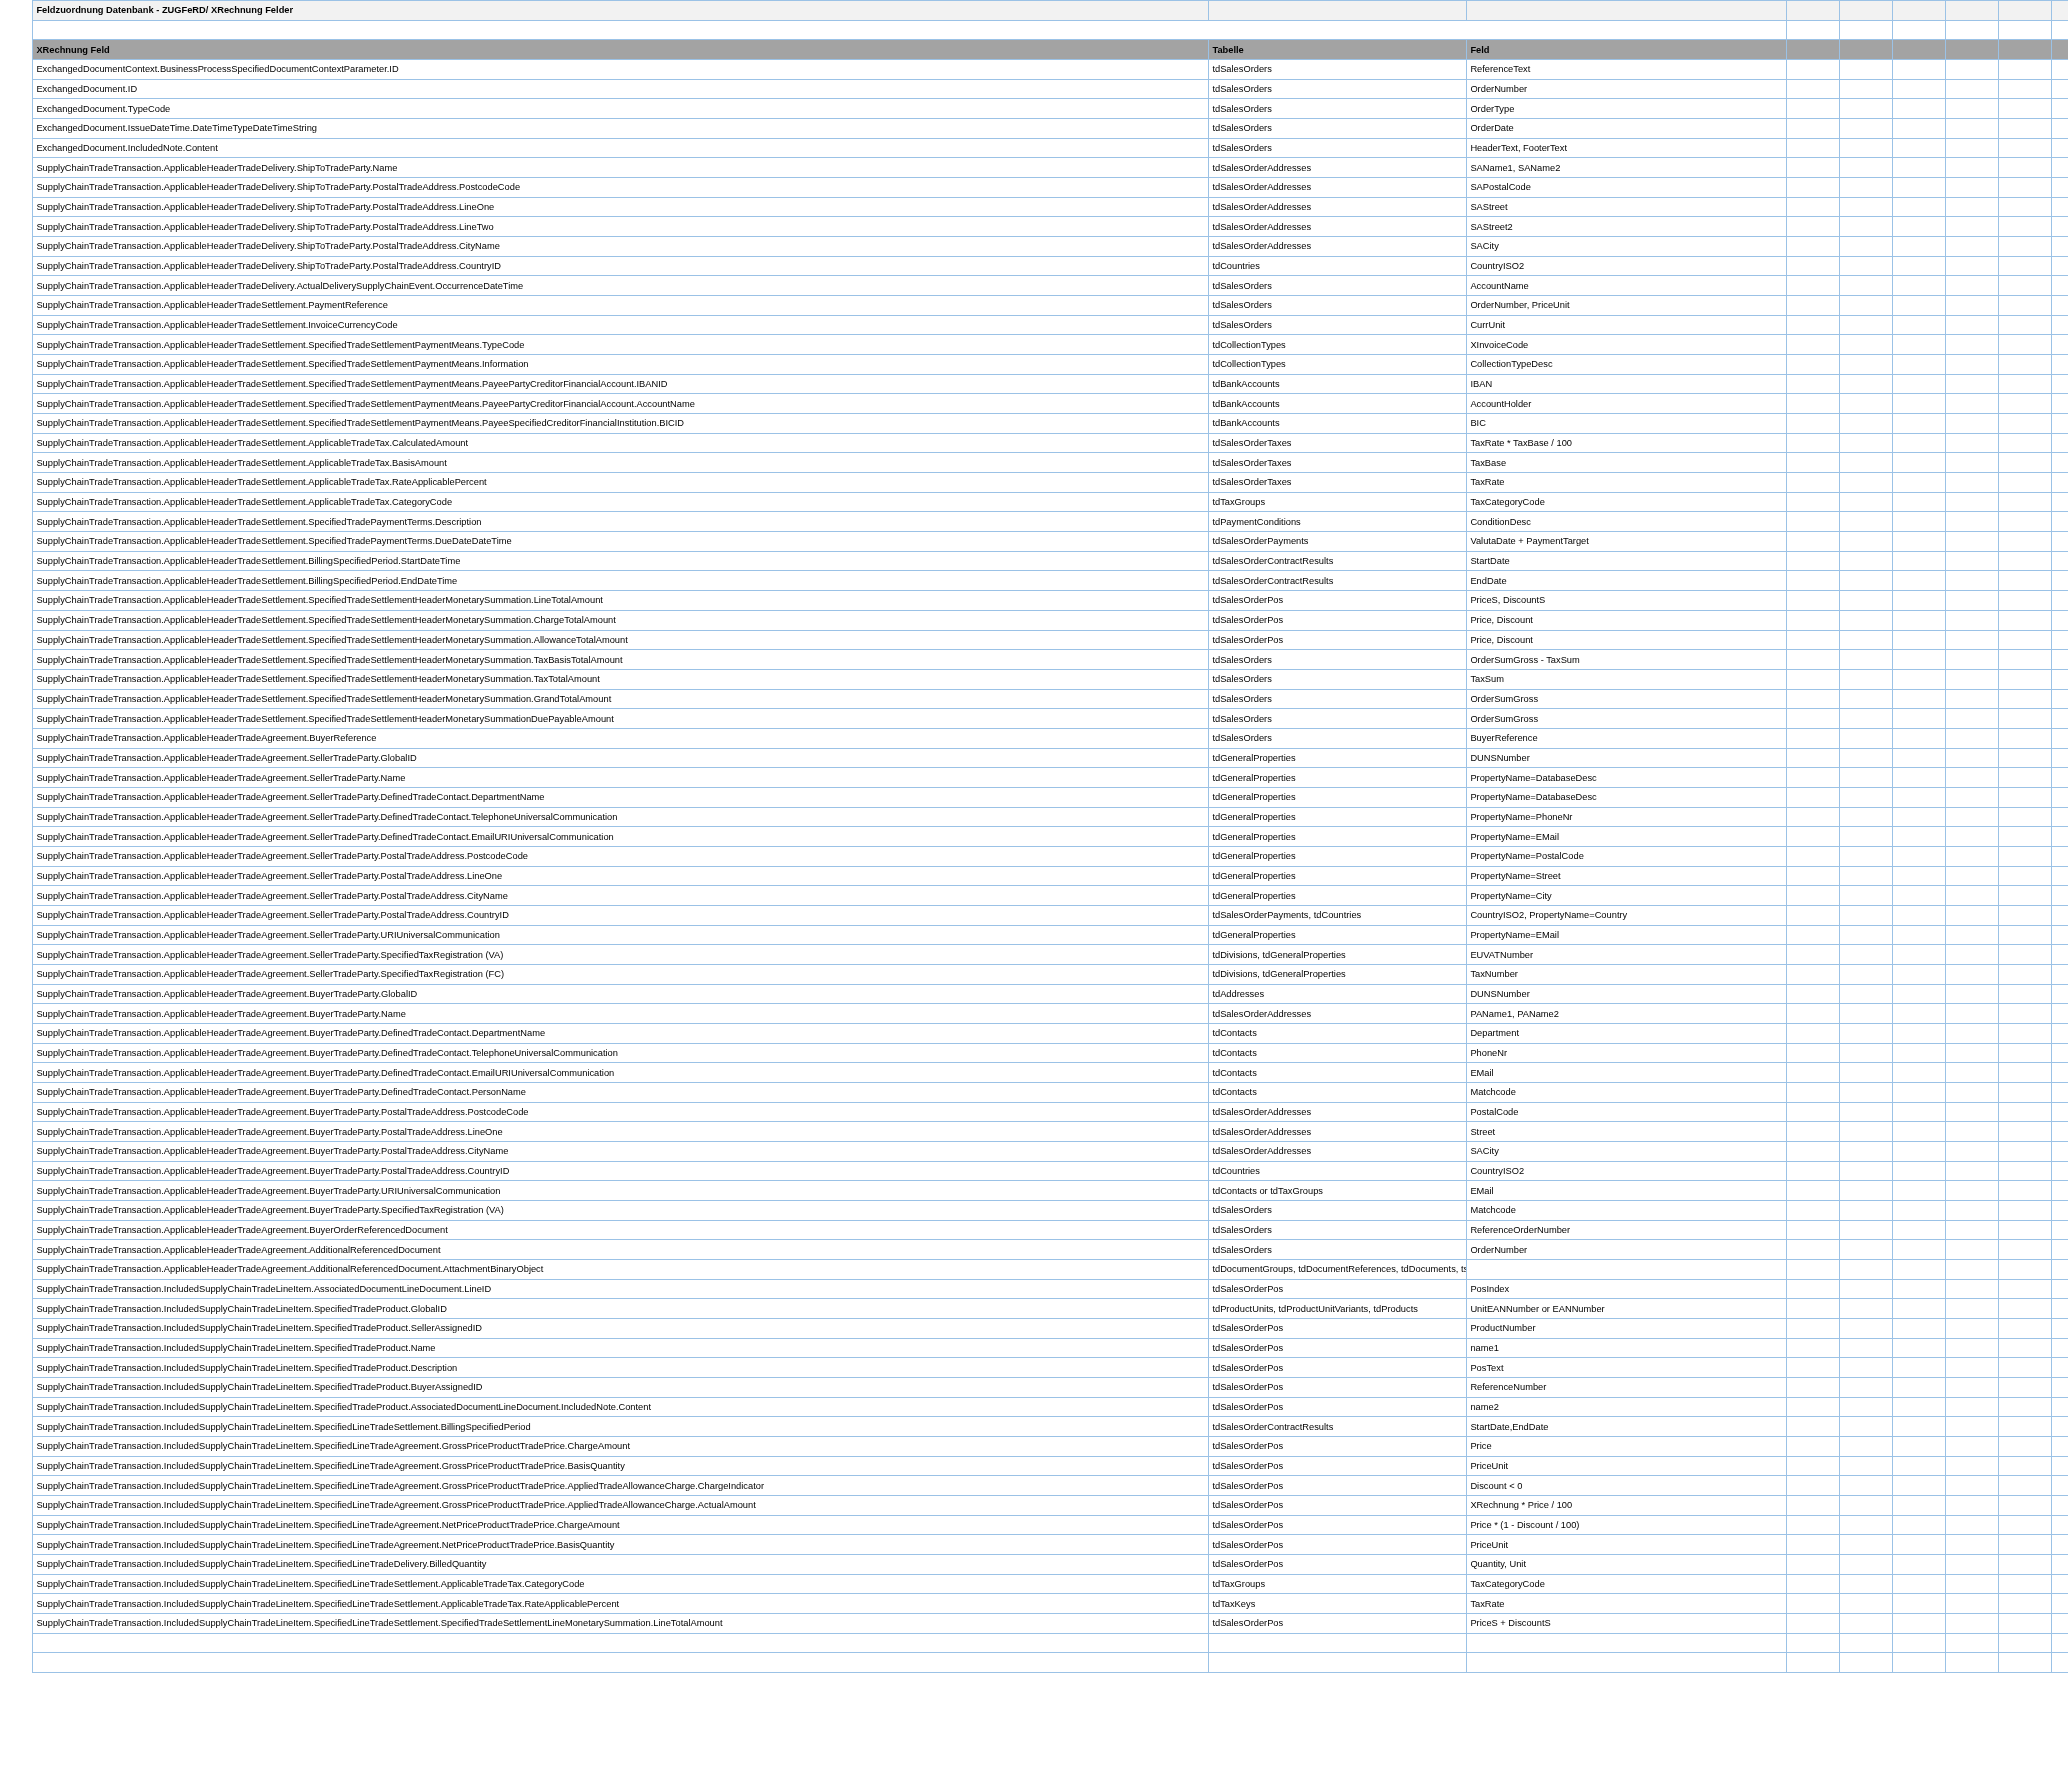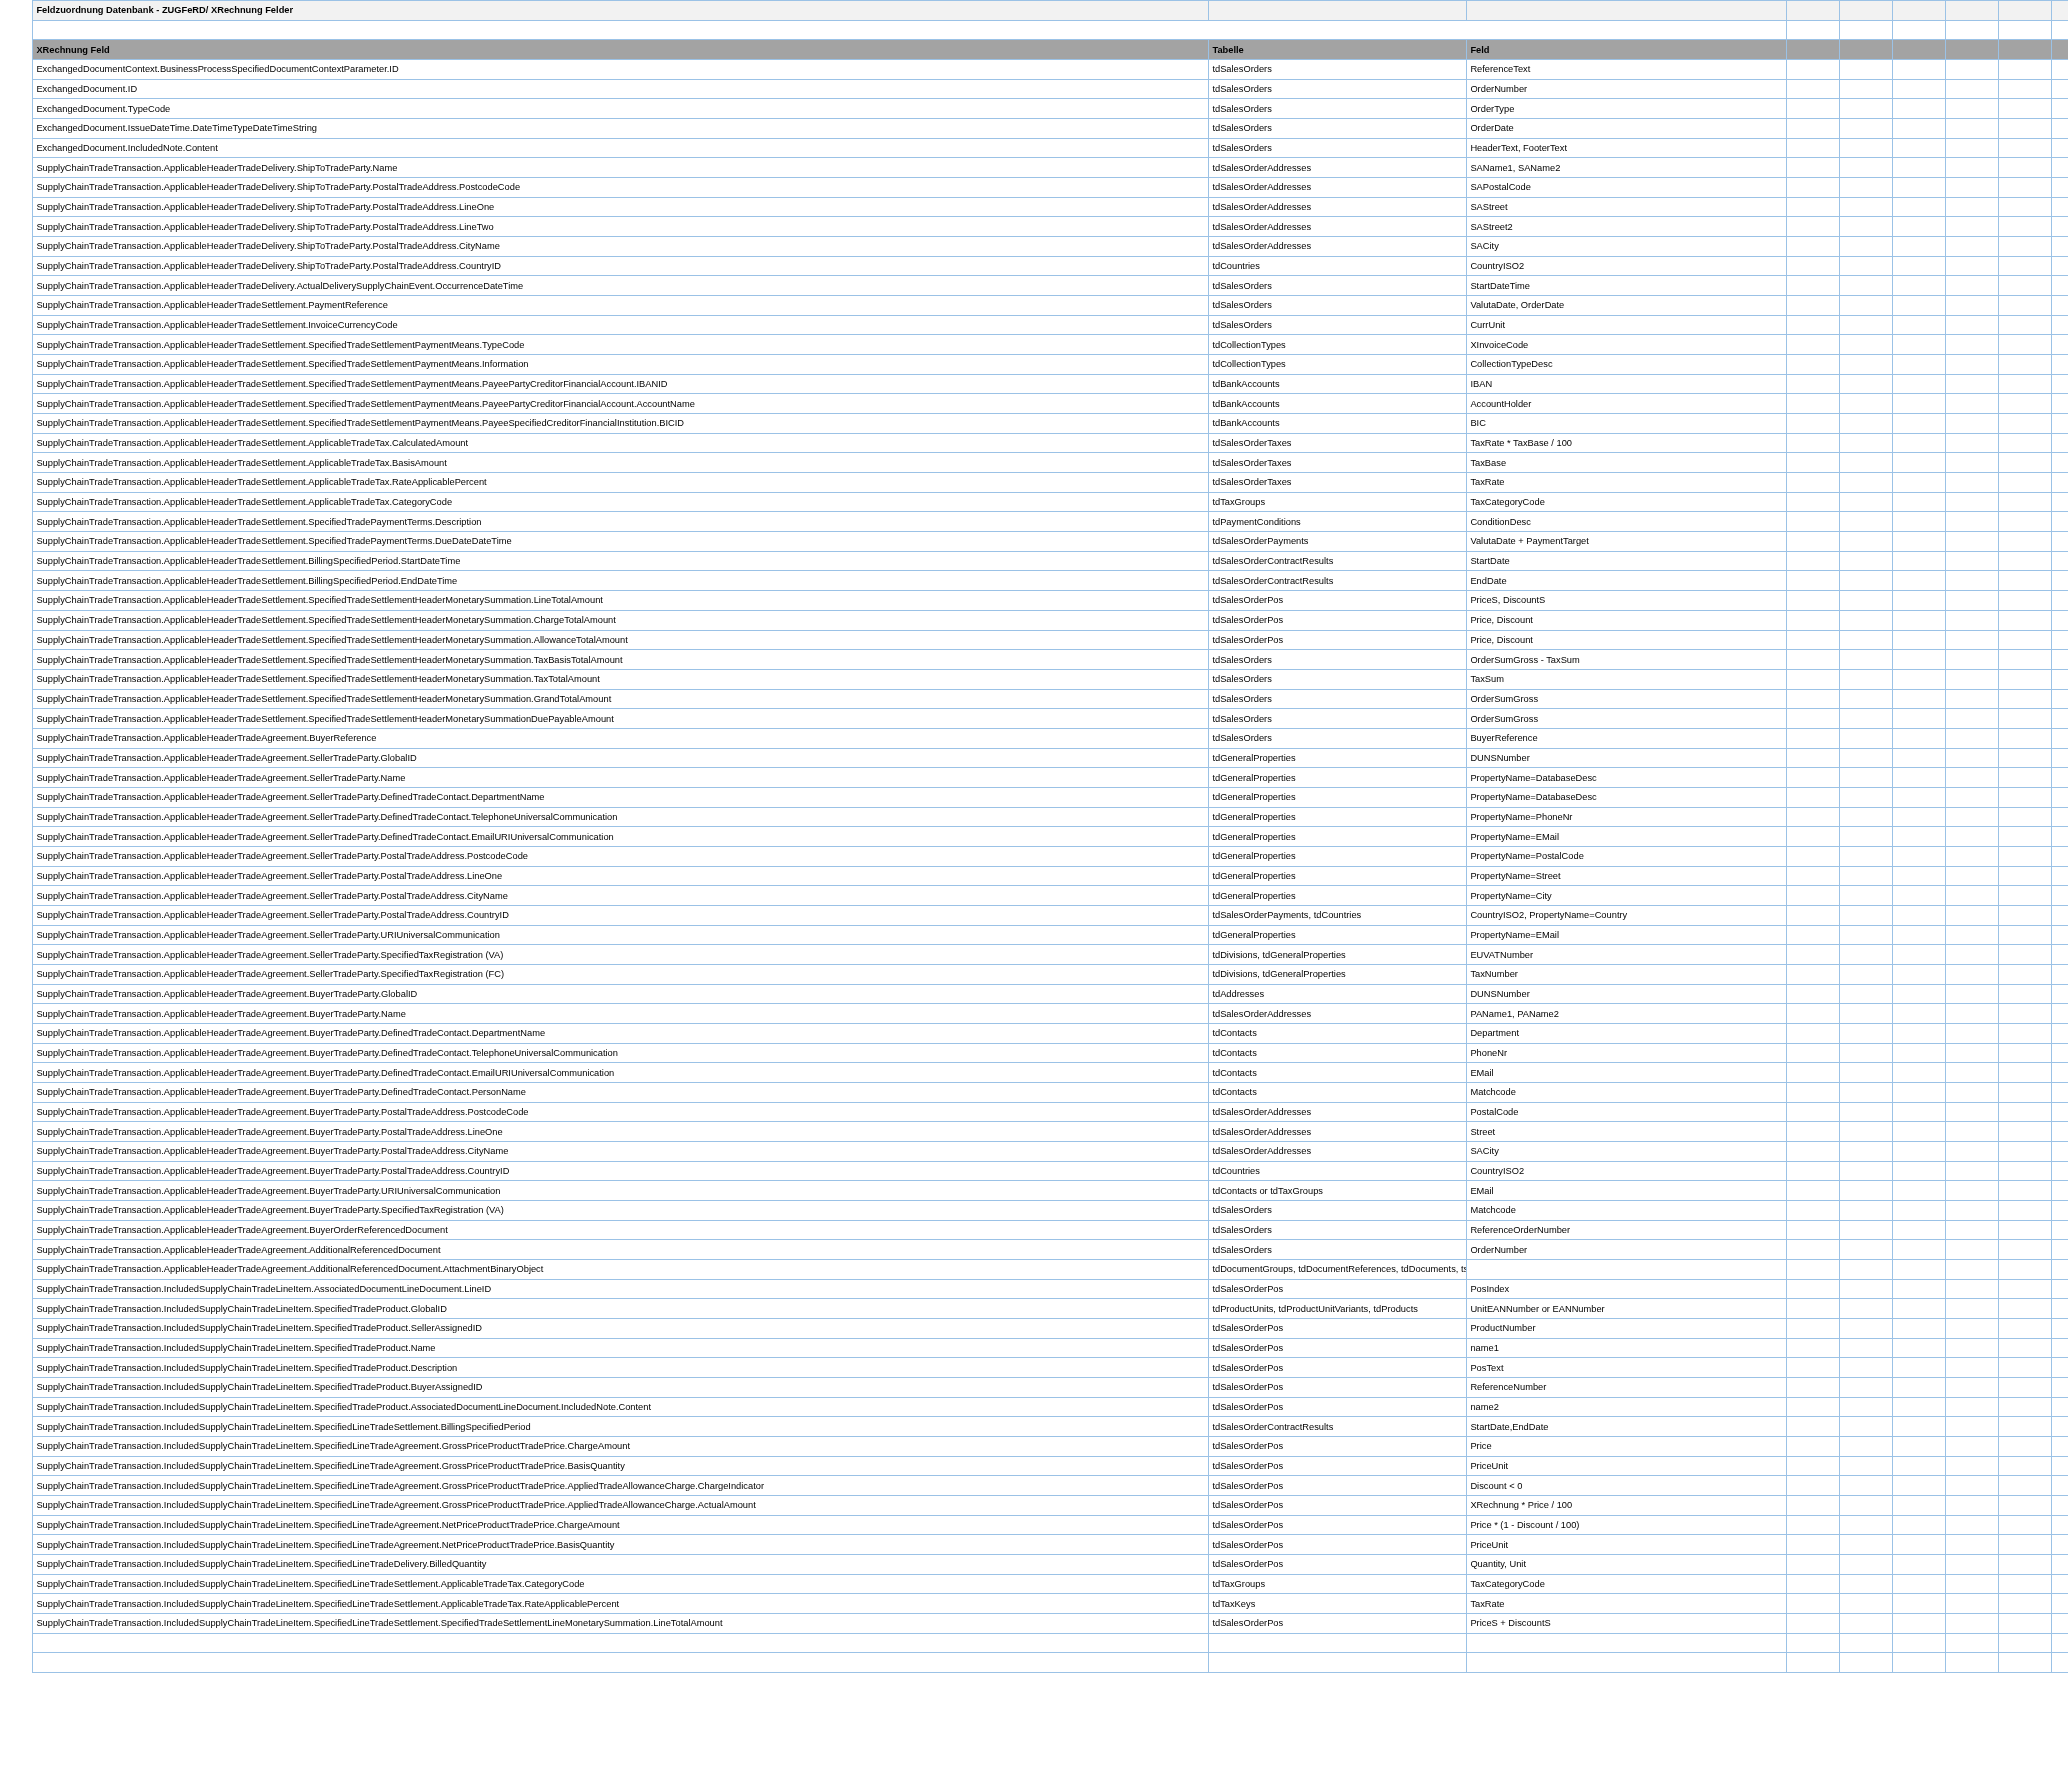--- a/index.html
+++ b/index.html
@@ -181,32 +181,32 @@
           <td class="extra"></td>
           <td class="extra"></td>
           <td class="extra"></td>
           <td class="extra"></td>
           <td class="extra"></td>
           <td class="extra"></td>
         </tr>
         <tr class="data-row">
           <td>SupplyChainTradeTransaction.ApplicableHeaderTradeDelivery.ActualDeliverySupplyChainEvent.OccurrenceDateTime</td>
           <td>tdSalesOrders</td>
-          <td>StartDateTime</td>
+          <td>AccountName</td>
           <td class="extra"></td>
           <td class="extra"></td>
           <td class="extra"></td>
           <td class="extra"></td>
           <td class="extra"></td>
           <td class="extra"></td>
         </tr>
         <tr class="data-row">
           <td>SupplyChainTradeTransaction.ApplicableHeaderTradeSettlement.PaymentReference</td>
           <td>tdSalesOrders</td>
-          <td>ValutaDate, OrderDate</td>
+          <td>OrderNumber, PriceUnit</td>
           <td class="extra"></td>
           <td class="extra"></td>
           <td class="extra"></td>
           <td class="extra"></td>
           <td class="extra"></td>
           <td class="extra"></td>
         </tr>
         <tr class="data-row">
           <td>SupplyChainTradeTransaction.ApplicableHeaderTradeSettlement.InvoiceCurrencyCode</td>
           <td>tdSalesOrders</td>

